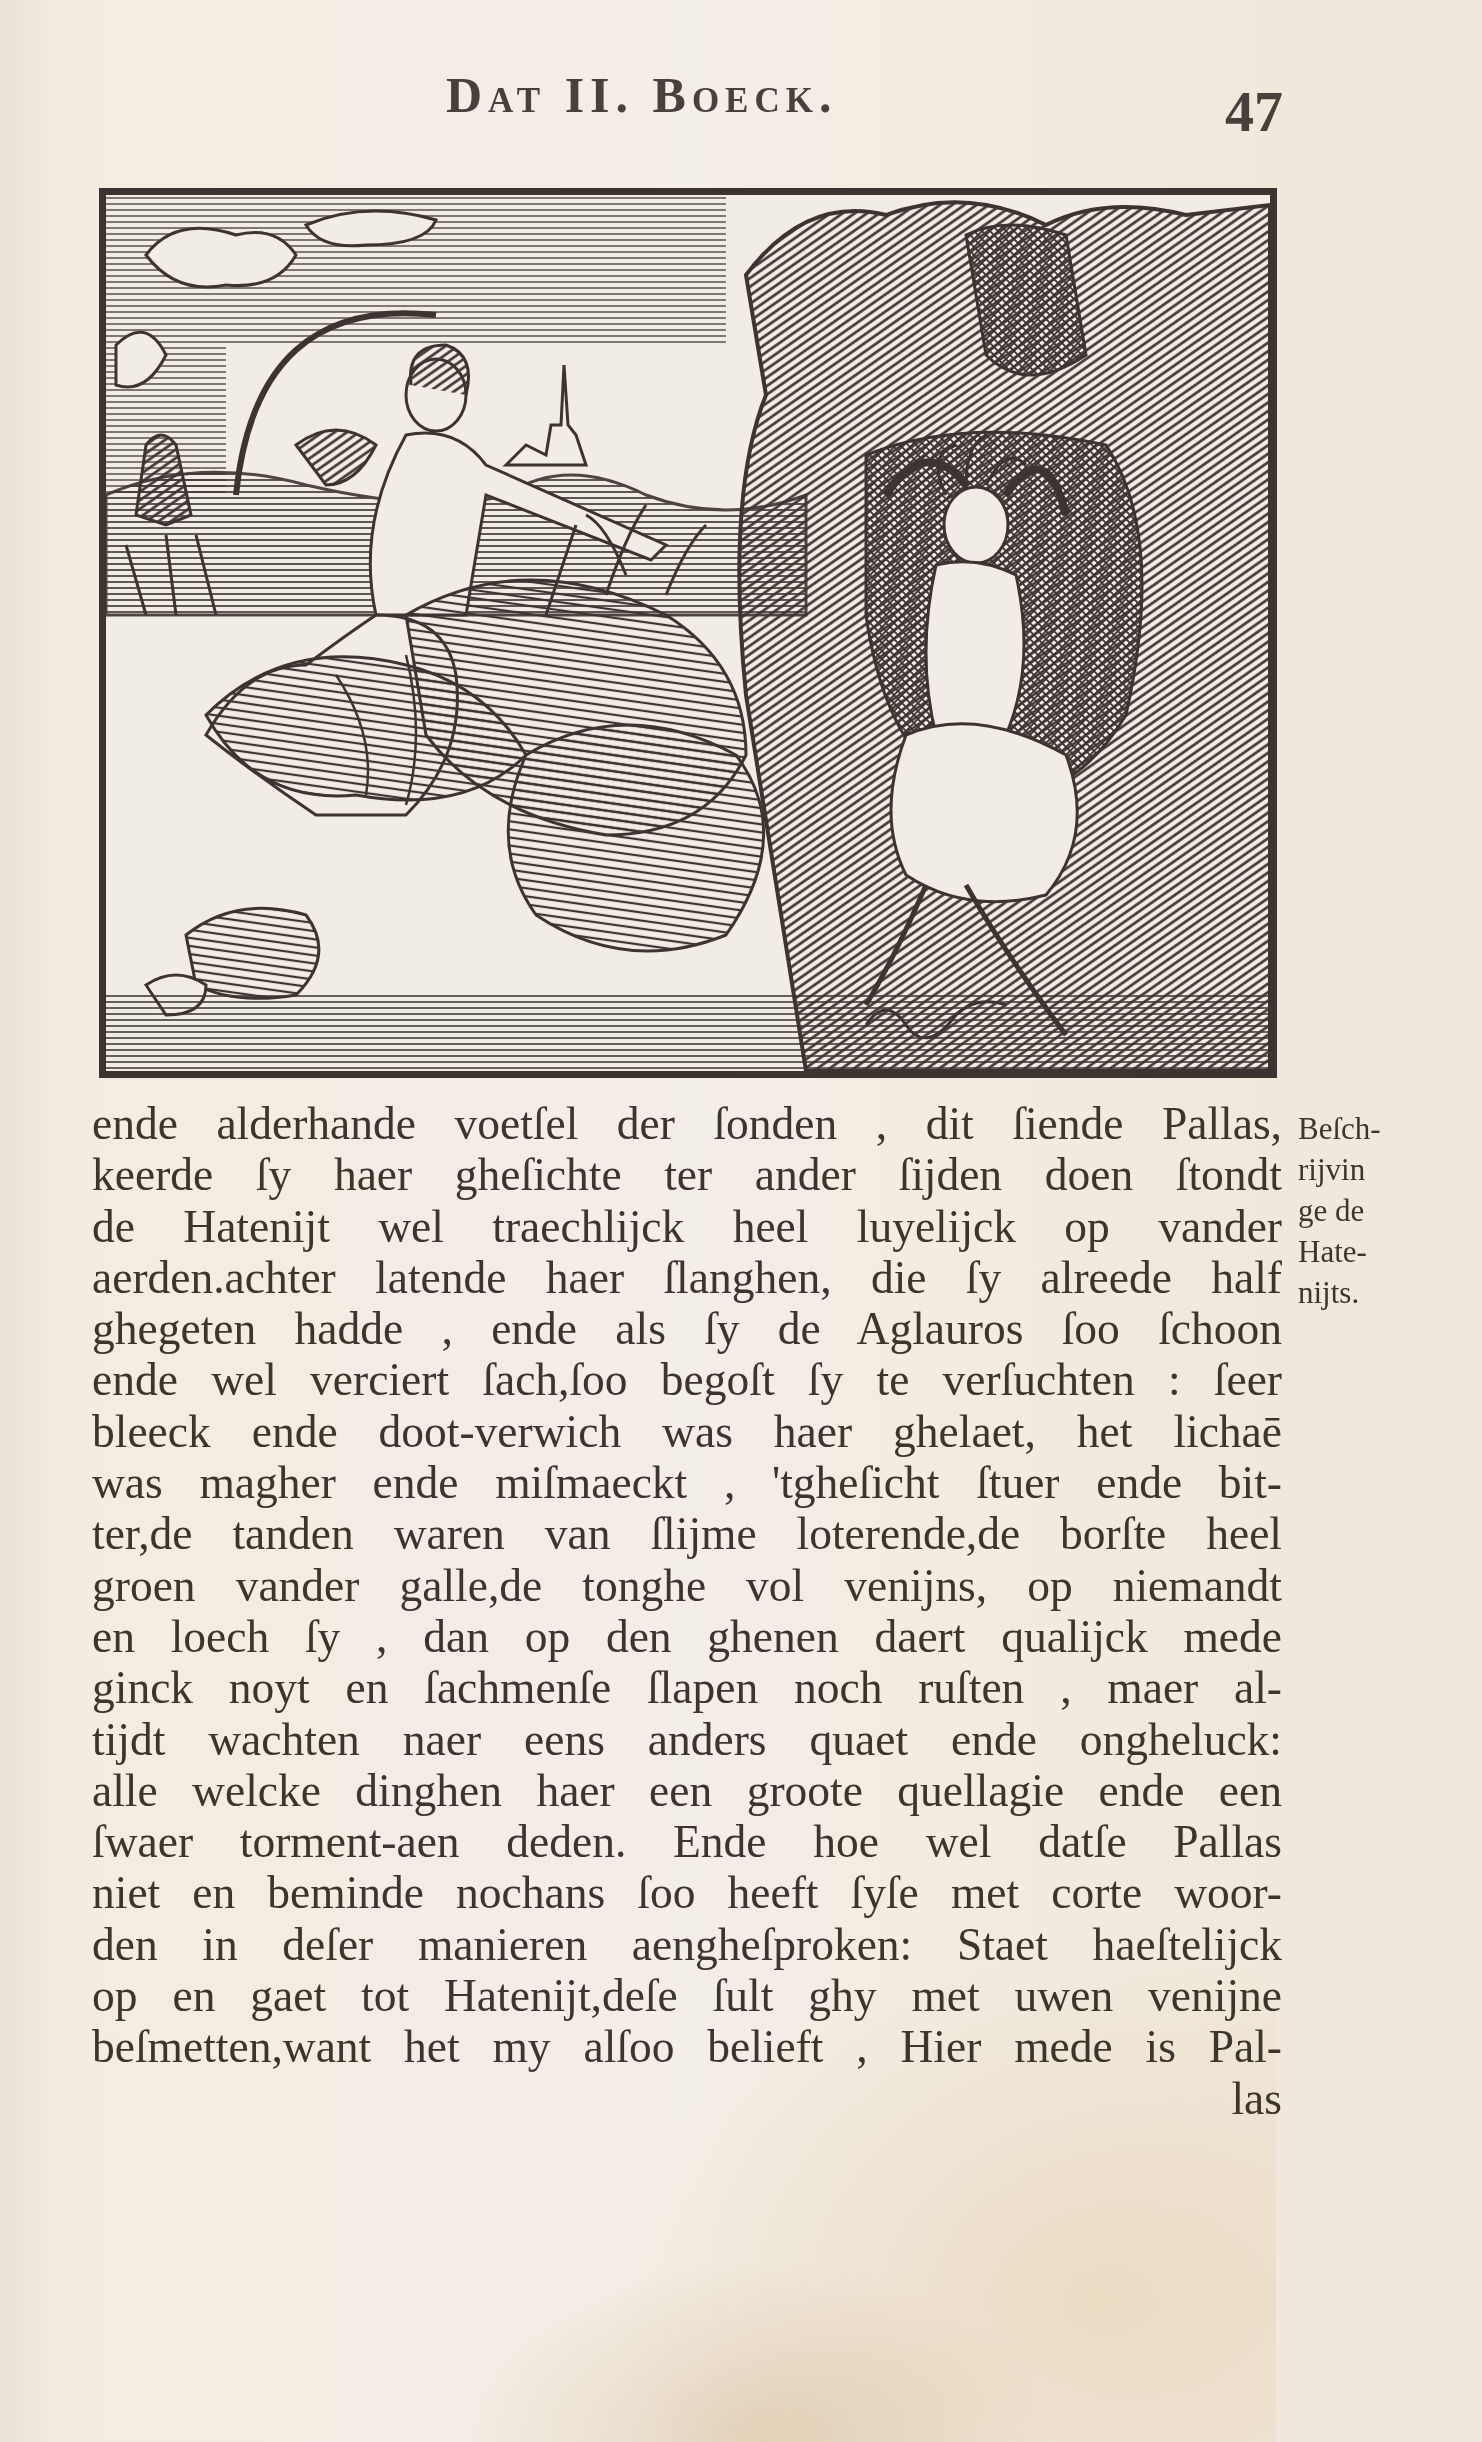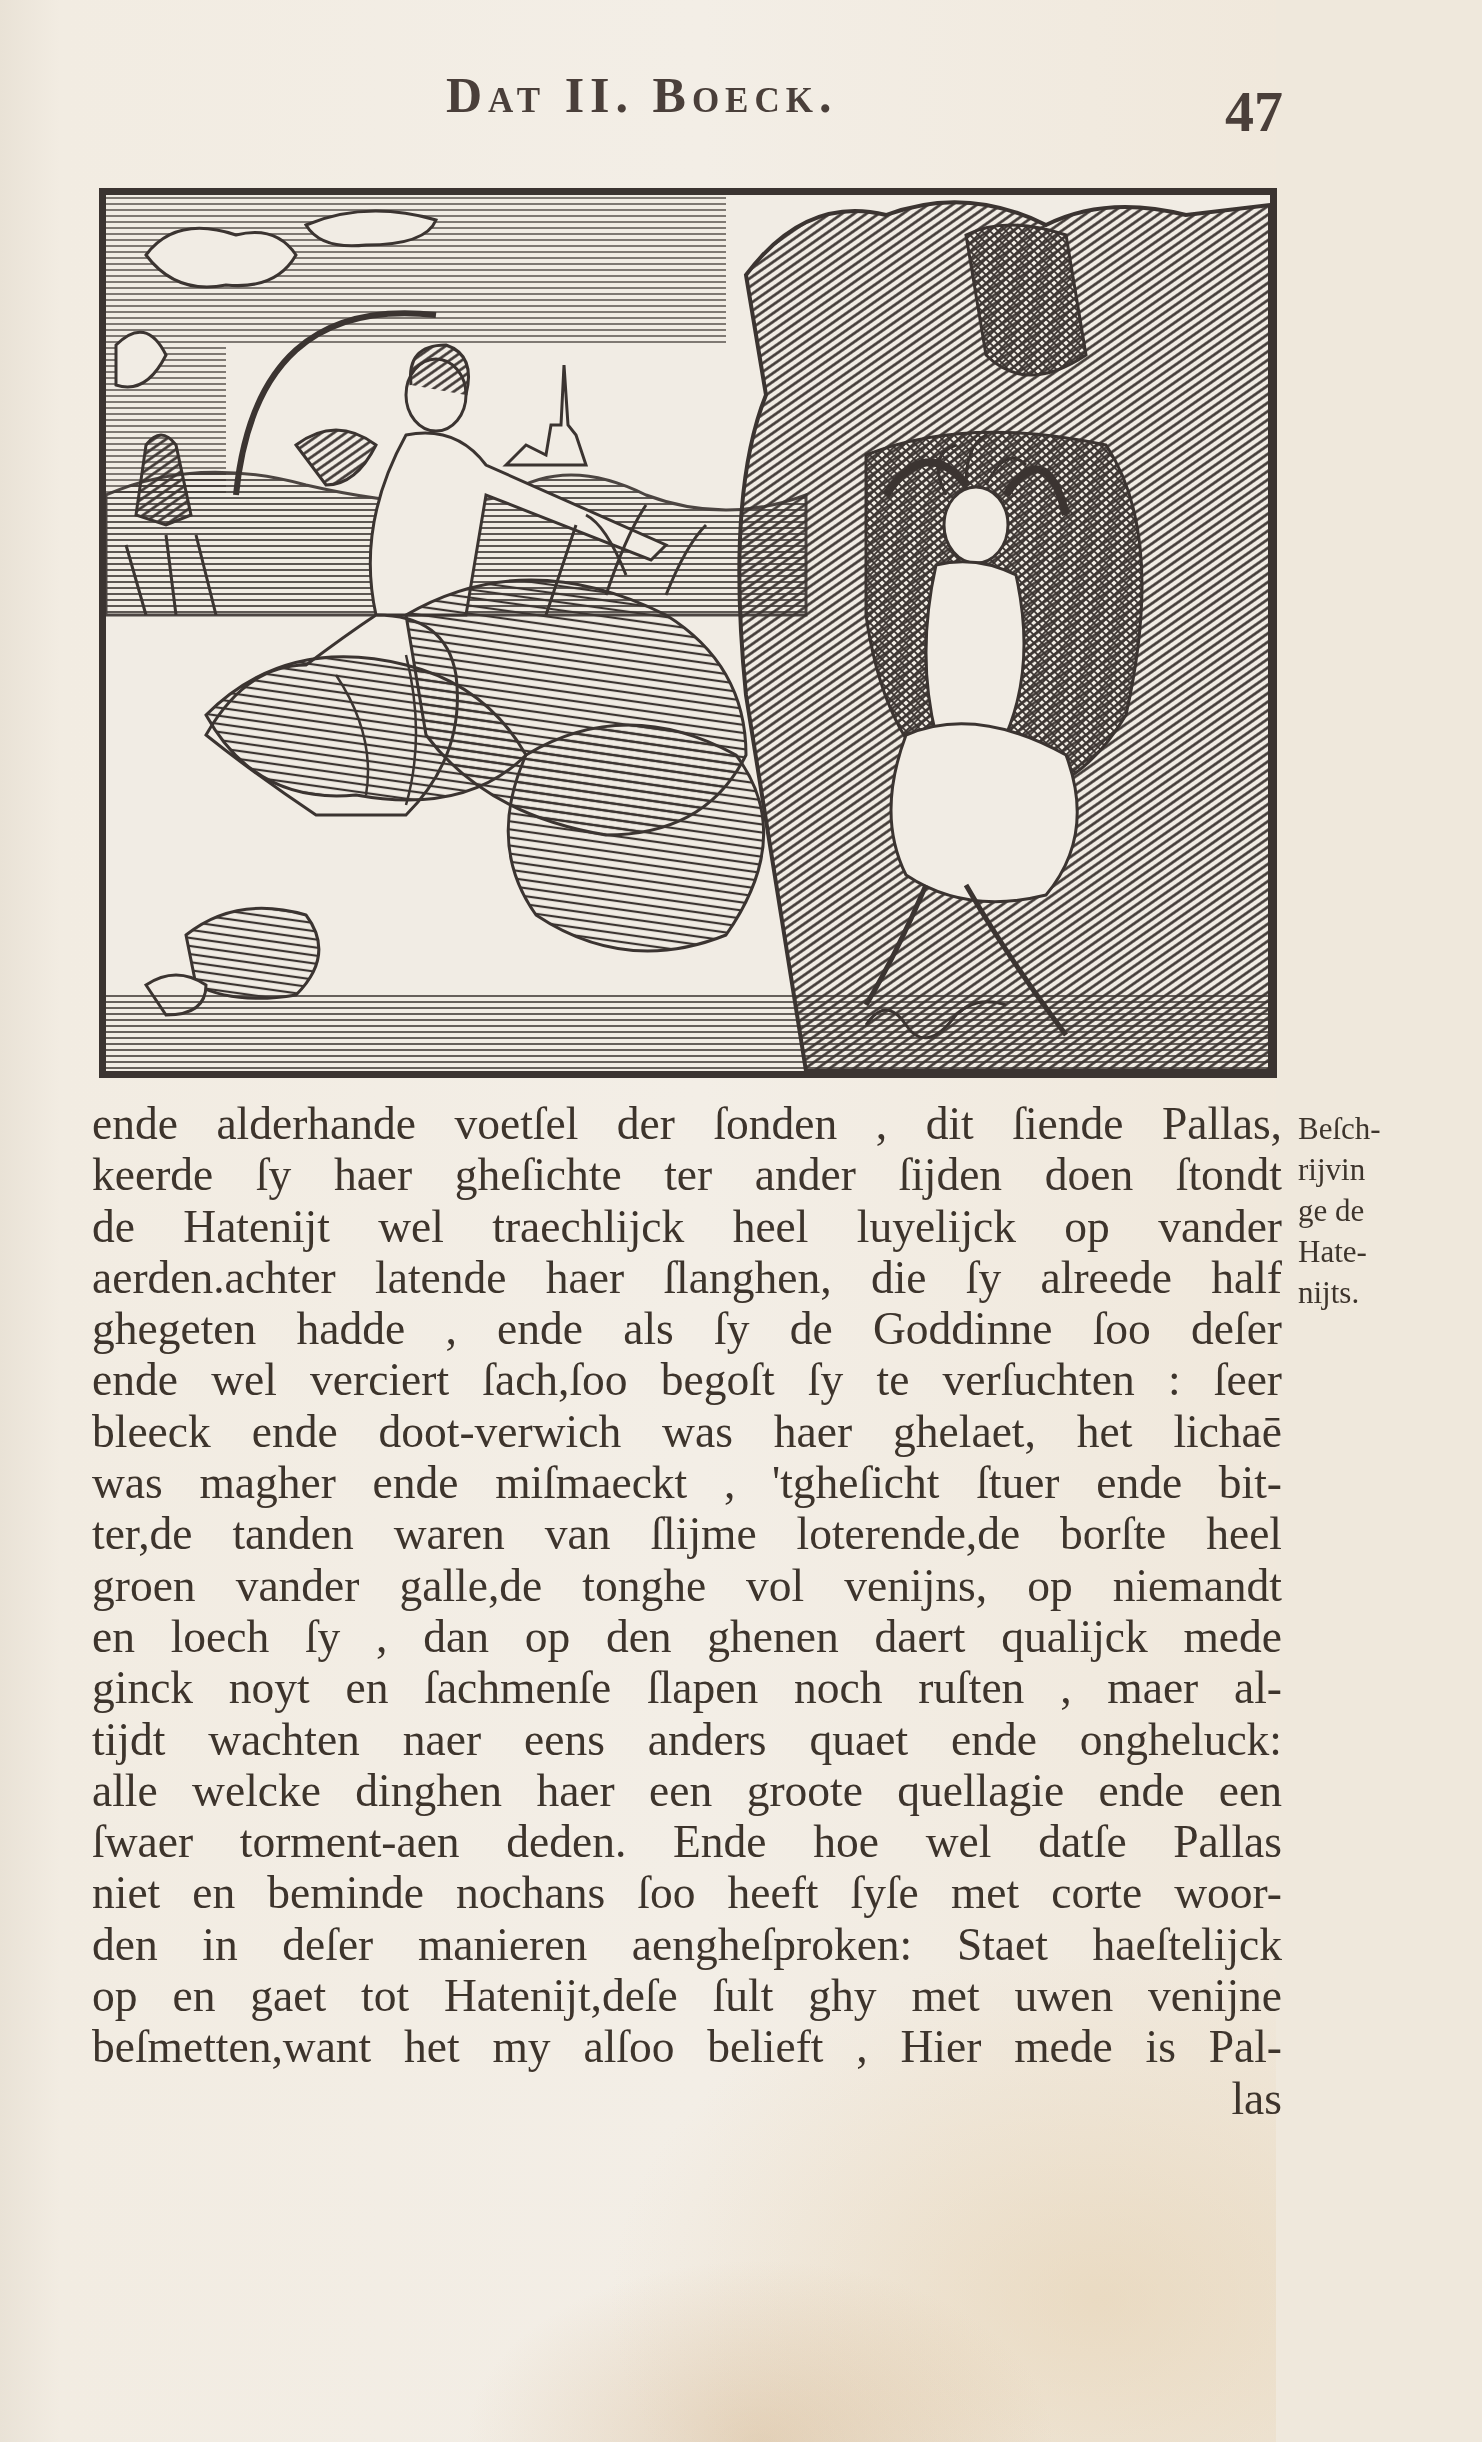--- a/index.html
+++ b/index.html
@@ -123,21 +123,21 @@
 
       <path d="M500 400 Q520 340 540 310 M520 380 Q500 330 480 320 M560 400 Q580 350 600 330 M440 420 Q460 360 470 330" fill="none" stroke="#3b3431" stroke-width="3"></path>
     </svg>
   </div>
 
   <div class="body-text">
     <span class="line">ende alderhande voetſel der ſonden ,  dit ſiende Pallas,</span>
     <span class="line">keerde ſy  haer gheſichte ter ander ſijden doen ſtondt</span>
     <span class="line">de Hatenijt wel traechlijck heel luyelijck op vander</span>
     <span class="line">aerden.achter latende haer ſlanghen, die ſy alreede half</span>
-    <span class="line">ghegeten hadde ,  ende als ſy de Goddinne ſoo deſer</span>
+    <span class="line">ghegeten hadde ,  ende als ſy de Aglauros ſoo ſchoon</span>
     <span class="line">ende wel verciert ſach,ſoo begoſt ſy te verſuchten : ſeer</span>
     <span class="line">bleeck ende doot-verwich was haer ghelaet,  het lichaē</span>
     <span class="line">was magher ende miſmaeckt , 'tgheſicht ſtuer ende bit-</span>
     <span class="line">ter,de tanden waren van ſlijme loterende,de borſte heel</span>
     <span class="line">groen vander galle,de tonghe vol venijns, op niemandt</span>
     <span class="line">en loech  ſy ,  dan  op den ghenen daert qualijck mede</span>
     <span class="line">ginck noyt en ſachmenſe ſlapen noch ruſten ,  maer al-</span>
     <span class="line">tijdt  wachten naer  eens anders quaet ende ongheluck:</span>
     <span class="line">alle welcke dinghen haer  een groote quellagie ende een</span>
     <span class="line">ſwaer  torment-aen  deden.  Ende hoe wel datſe Pallas</span>

